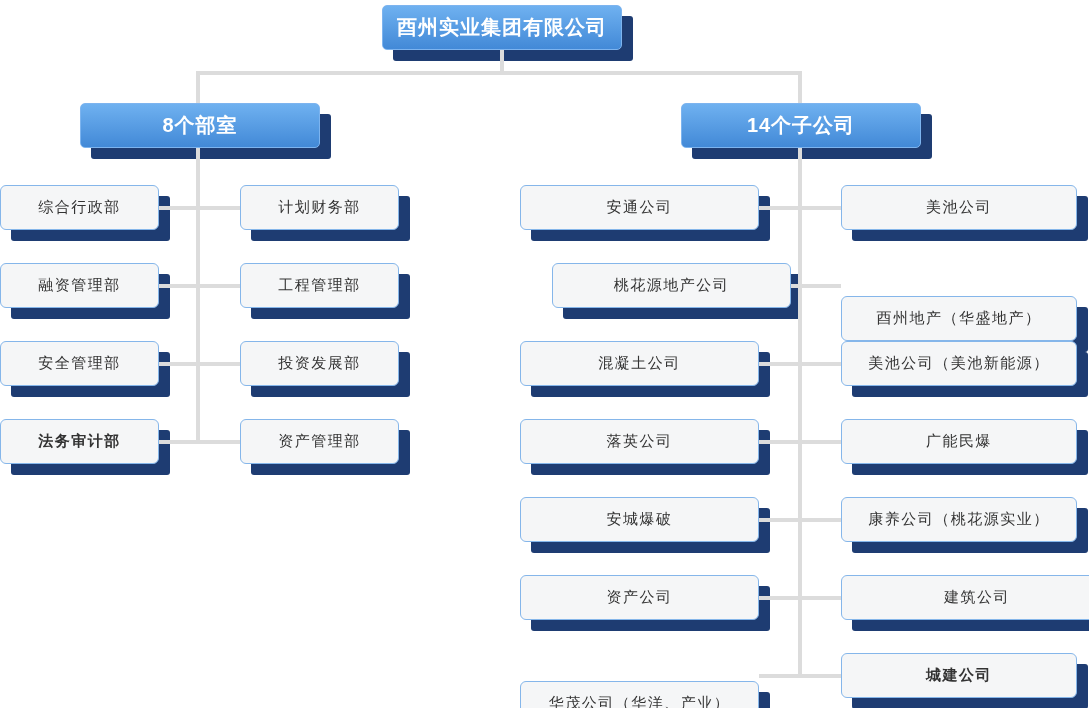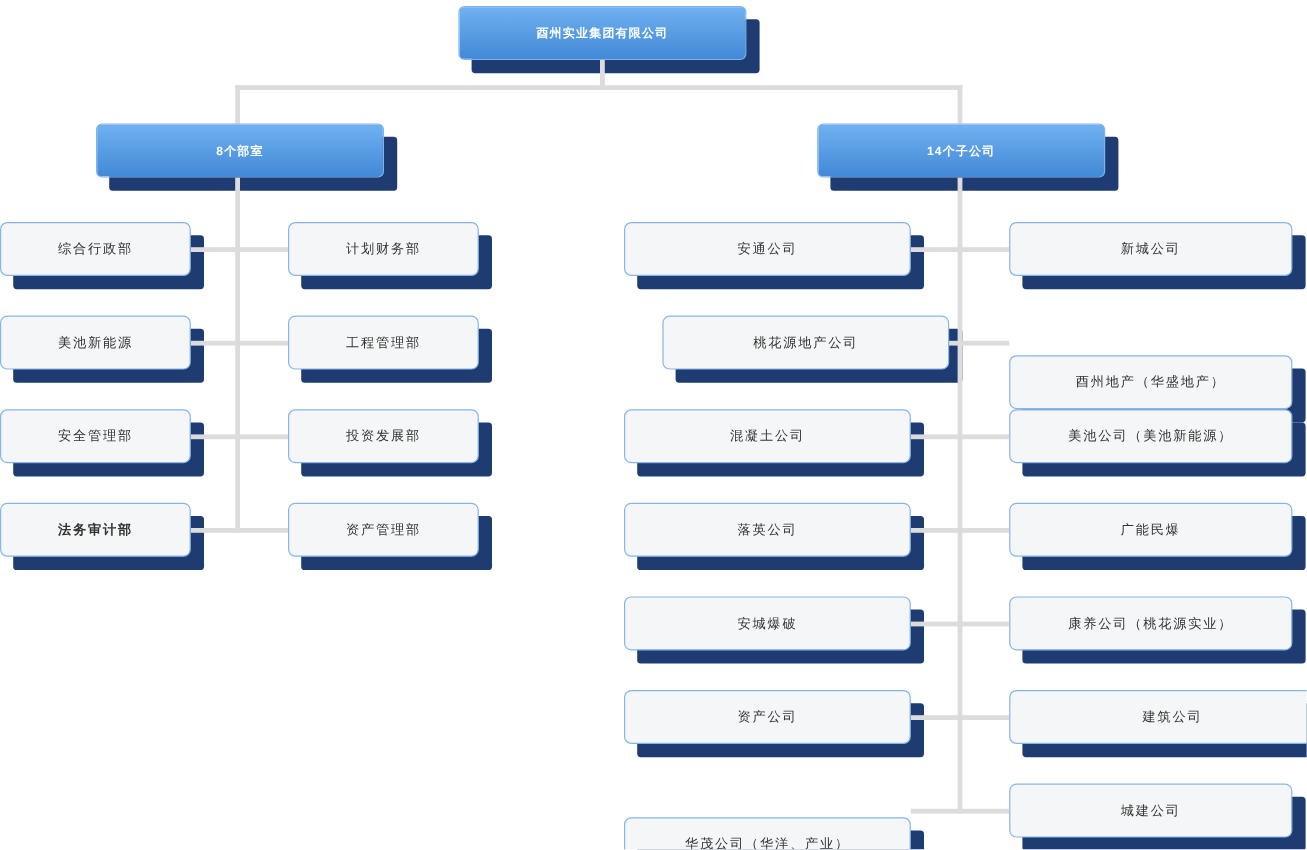--- a/index.html
+++ b/index.html
@@ -12,26 +12,26 @@
   .node .shadow{
     position:absolute;inset:0;transform:translate(11px,11px);
     background:#1e3c72;border-radius:3px;z-index:0;
   }
   .node .face{
     position:absolute;inset:0;z-index:2;display:flex;align-items:center;justify-content:center;
     box-sizing:border-box;white-space:nowrap;
   }
   .node.plain .face{
     background:#f5f6f7;border:1px solid #85b6ea;border-radius:6px;
-    color:#333333;font-size:11px;letter-spacing:1.5px;
+    color:#333333;font-size:15px;letter-spacing:1.5px;
   }
   .node.blue .face{
     background:linear-gradient(180deg,#6fb1f0 0%,#4289d7 100%);
     border:1px solid #7db4ef;border-radius:5px;
-    color:#ffffff;font-size:10px;font-weight:bold;letter-spacing:1px;
+    color:#ffffff;font-size:20px;font-weight:bold;letter-spacing:1px;
   }
 </style>
 </head>
 <body>
 
 <div id="canvas">
     <div class="line" style="left: 500px; top: 50px; width: 4px; height: 25px;"></div>
     <div class="line" style="left: 196px; top: 71px; width: 606px; height: 4px;"></div>
     <div class="line" style="left: 196px; top: 71px; width: 4px; height: 32px;"></div>
     <div class="line" style="left: 196px; top: 148px; width: 4px; height: 296px;"></div>
@@ -55,21 +55,21 @@
     <div class="node blue" style="left: 80px; top: 103px; width: 240px; height: 45px;">
       <div class="shadow"></div>
       <div class="face">8个部室</div>
     </div>
     <div class="node plain" style="left: 0px; top: 185px; width: 159px; height: 45px;">
       <div class="shadow"></div>
       <div class="face">综合行政部</div>
     </div>
     <div class="node plain" style="left: 0px; top: 263px; width: 159px; height: 45px;">
       <div class="shadow"></div>
-      <div class="face">美池新能源</div>
+      <div class="face">融资管理部</div>
     </div>
     <div class="node plain" style="left: 0px; top: 341px; width: 159px; height: 45px;">
       <div class="shadow"></div>
       <div class="face">安全管理部</div>
     </div>
     <div class="node plain" style="left: 0px; top: 419px; width: 159px; height: 45px; font-weight: bold;">
       <div class="shadow"></div>
       <div class="face">法务审计部</div>
     </div>
     <div class="node plain" style="left: 240px; top: 185px; width: 159px; height: 45px;">
@@ -115,21 +115,21 @@
     <div class="node plain" style="left: 520px; top: 575px; width: 239px; height: 45px;">
       <div class="shadow"></div>
       <div class="face">资产公司</div>
     </div>
     <div class="node plain" style="left: 520px; top: 653px; width: 239px; height: 45px; margin-top: 28px;">
       <div class="shadow"></div>
       <div class="face">华茂公司（华洋、产业）</div>
     </div>
     <div class="node plain" style="left: 841px; top: 185px; width: 236px; height: 45px;">
       <div class="shadow"></div>
-      <div class="face">新城公司</div>
+      <div class="face">美池公司</div>
     </div>
     <div class="node plain" style="left: 841px; top: 263px; width: 236px; height: 45px; margin-top: 33px;">
       <div class="shadow"></div>
       <div class="face">酉州地产（华盛地产）</div>
     </div>
     <div class="node plain" style="left: 841px; top: 341px; width: 236px; height: 45px;">
       <div class="shadow"></div>
       <div class="face">美池公司（美池新能源）</div>
     </div>
     <div class="node plain" style="left: 841px; top: 419px; width: 236px; height: 45px;">
@@ -137,17 +137,17 @@
       <div class="face">广能民爆</div>
     </div>
     <div class="node plain" style="left: 841px; top: 497px; width: 236px; height: 45px;">
       <div class="shadow"></div>
       <div class="face">康养公司（桃花源实业）</div>
     </div>
     <div class="node plain" style="left: 841px; top: 575px; width: 236px; height: 45px; padding-left: 36px;">
       <div class="shadow"></div>
       <div class="face">建筑公司</div>
     </div>
-    <div class="node plain" style="left: 841px; top: 653px; width: 236px; height: 45px;">
+    <div class="node plain" style="left: 841px; top: 653px; width: 236px; height: 45px; font-weight: bold;">
       <div class="shadow"></div>
       <div class="face">城建公司</div>
     </div>
   </div>
 
 </body></html>

